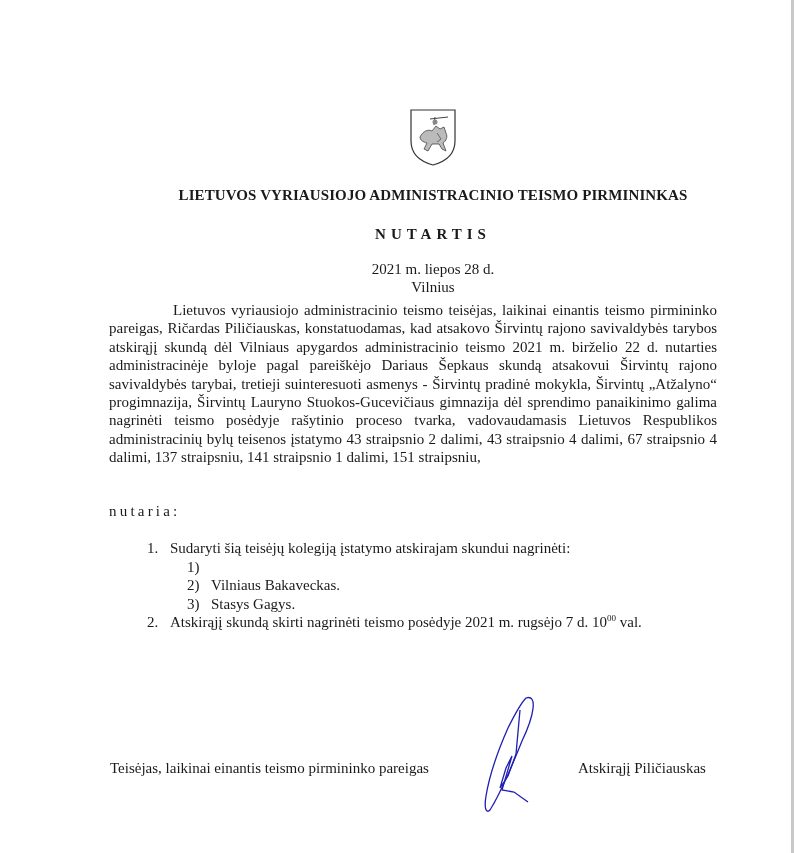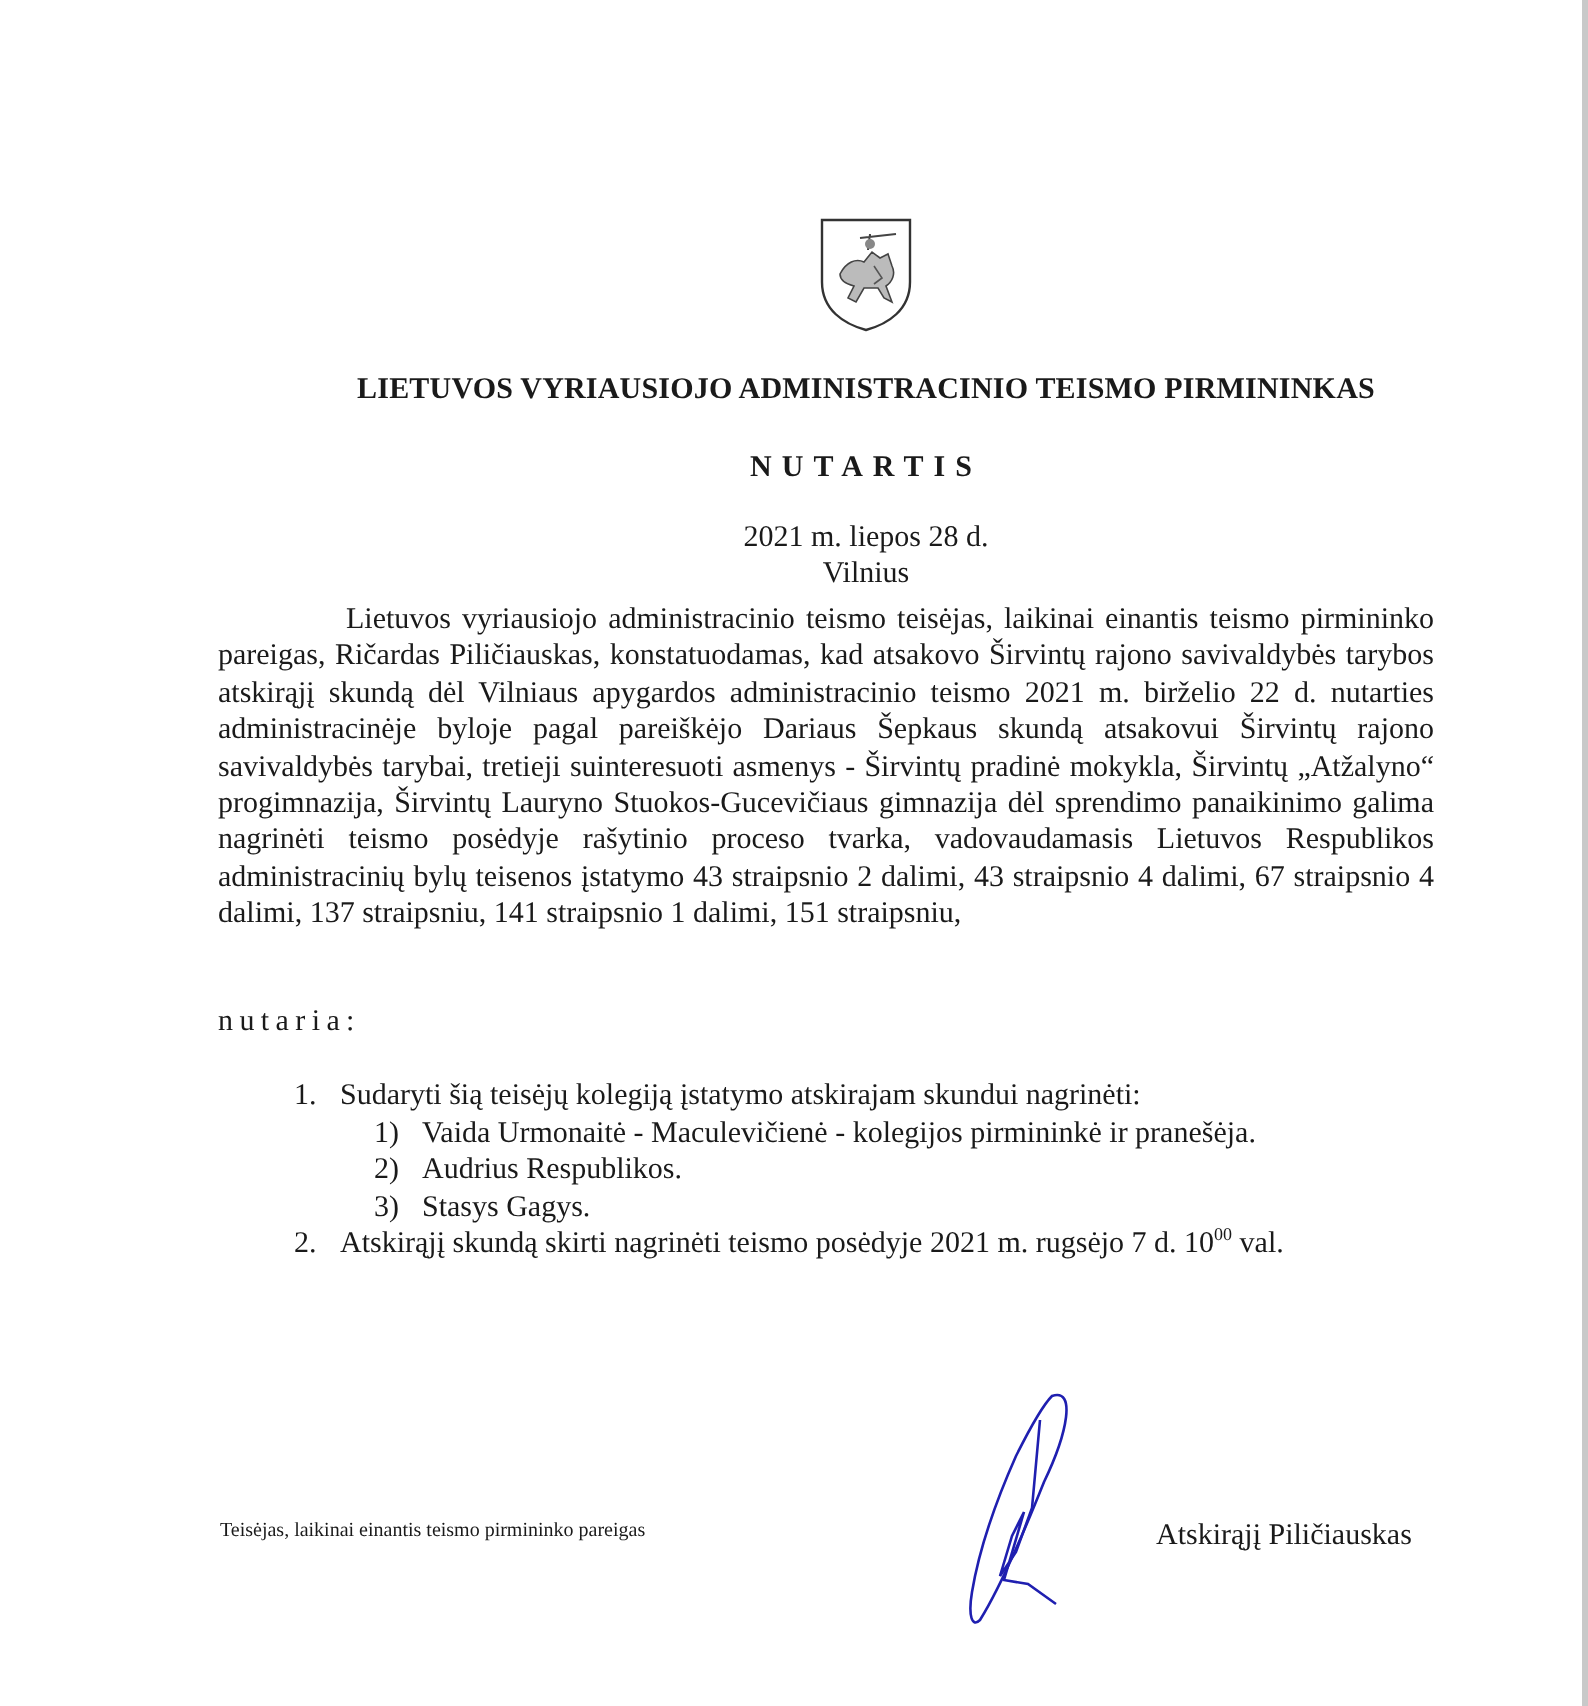--- a/index.html
+++ b/index.html
@@ -18,21 +18,21 @@
     position: absolute; left: 109px; top: 301px; width: 608px;
     font-size: 15px; line-height: 18.4px; text-align: justify; text-indent: 64px;
   }
   .nutaria { position: absolute; left: 109px; top: 503px; font-size: 15px; letter-spacing: 3.2px; text-align: right; }
   .list { position: absolute; left: 147px; top: 539px; font-size: 15px; line-height: 18.6px; }
   .li { display: flex; }
   .li .num { width: 23px; }
   .sub { padding-left: 40px; display: flex; }
   .sub .num { width: 24px; }
   sup { font-size: 9px; vertical-align: 6px; line-height: 0; }
-  .sig-role { position: absolute; left: 110px; top: 760px; font-size: 10px; }
+  .sig-role { position: absolute; left: 110px; top: 760px; font-size: 15px; }
   .sig-name { position: absolute; left: 578px; top: 760px; font-size: 15px; }
   .signature { position: absolute; left: 478px; top: 696px; width: 70px; height: 118px; }
 </style>
 </head>
 <body>
 
 <div class="page-edge"></div>
 
 <svg class="coat" viewBox="0 0 50 60">
   <path d="M3 3 H47 V34 C47 48 36 55 25 58 C14 55 3 48 3 34 Z" fill="none" stroke="#333" stroke-width="1.2"></path>
@@ -51,25 +51,24 @@
 
 <div class="nutaria">nutaria:</div>
 
 <div class="list">
   <div class="li">
     <span class="num">1.</span>
     <span>Sudaryti šią teisėjų kolegiją įstatymo atskirajam skundui nagrinėti:</span>
   </div>
   <div class="sub">
     <span class="num">1)</span>
-    <span>Vaida Urmonaitė - Maculevičienė - kolegijos pirmininkė ir pranešėja.</span>
   </div>
   <div class="sub">
     <span class="num">2)</span>
-    <span>Audrius Respublikos.</span>
+    <span>Vilniaus Bakaveckas.</span>
   </div>
   <div class="sub">
     <span class="num">3)</span>
     <span>Stasys Gagys.</span>
   </div>
   <div class="li">
     <span class="num">2.</span>
     <span><span>Atskirąjį skundą skirti nagrinėti teismo posėdyje 2021 m. rugsėjo 7 d. 10</span><sup>00</sup><span> val.</span></span>
   </div>
 </div>

